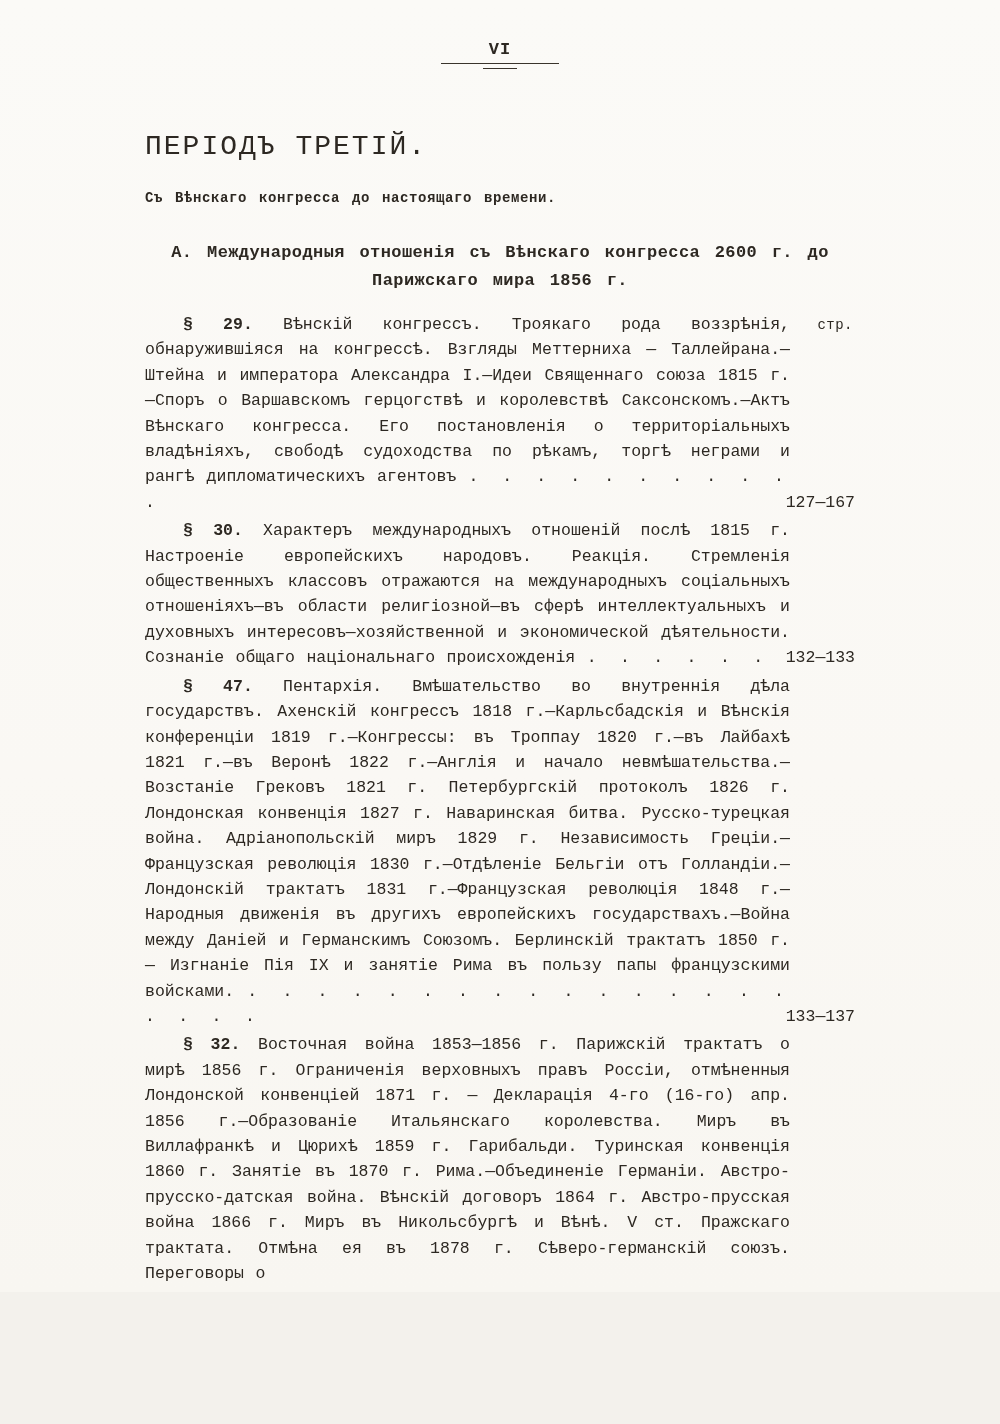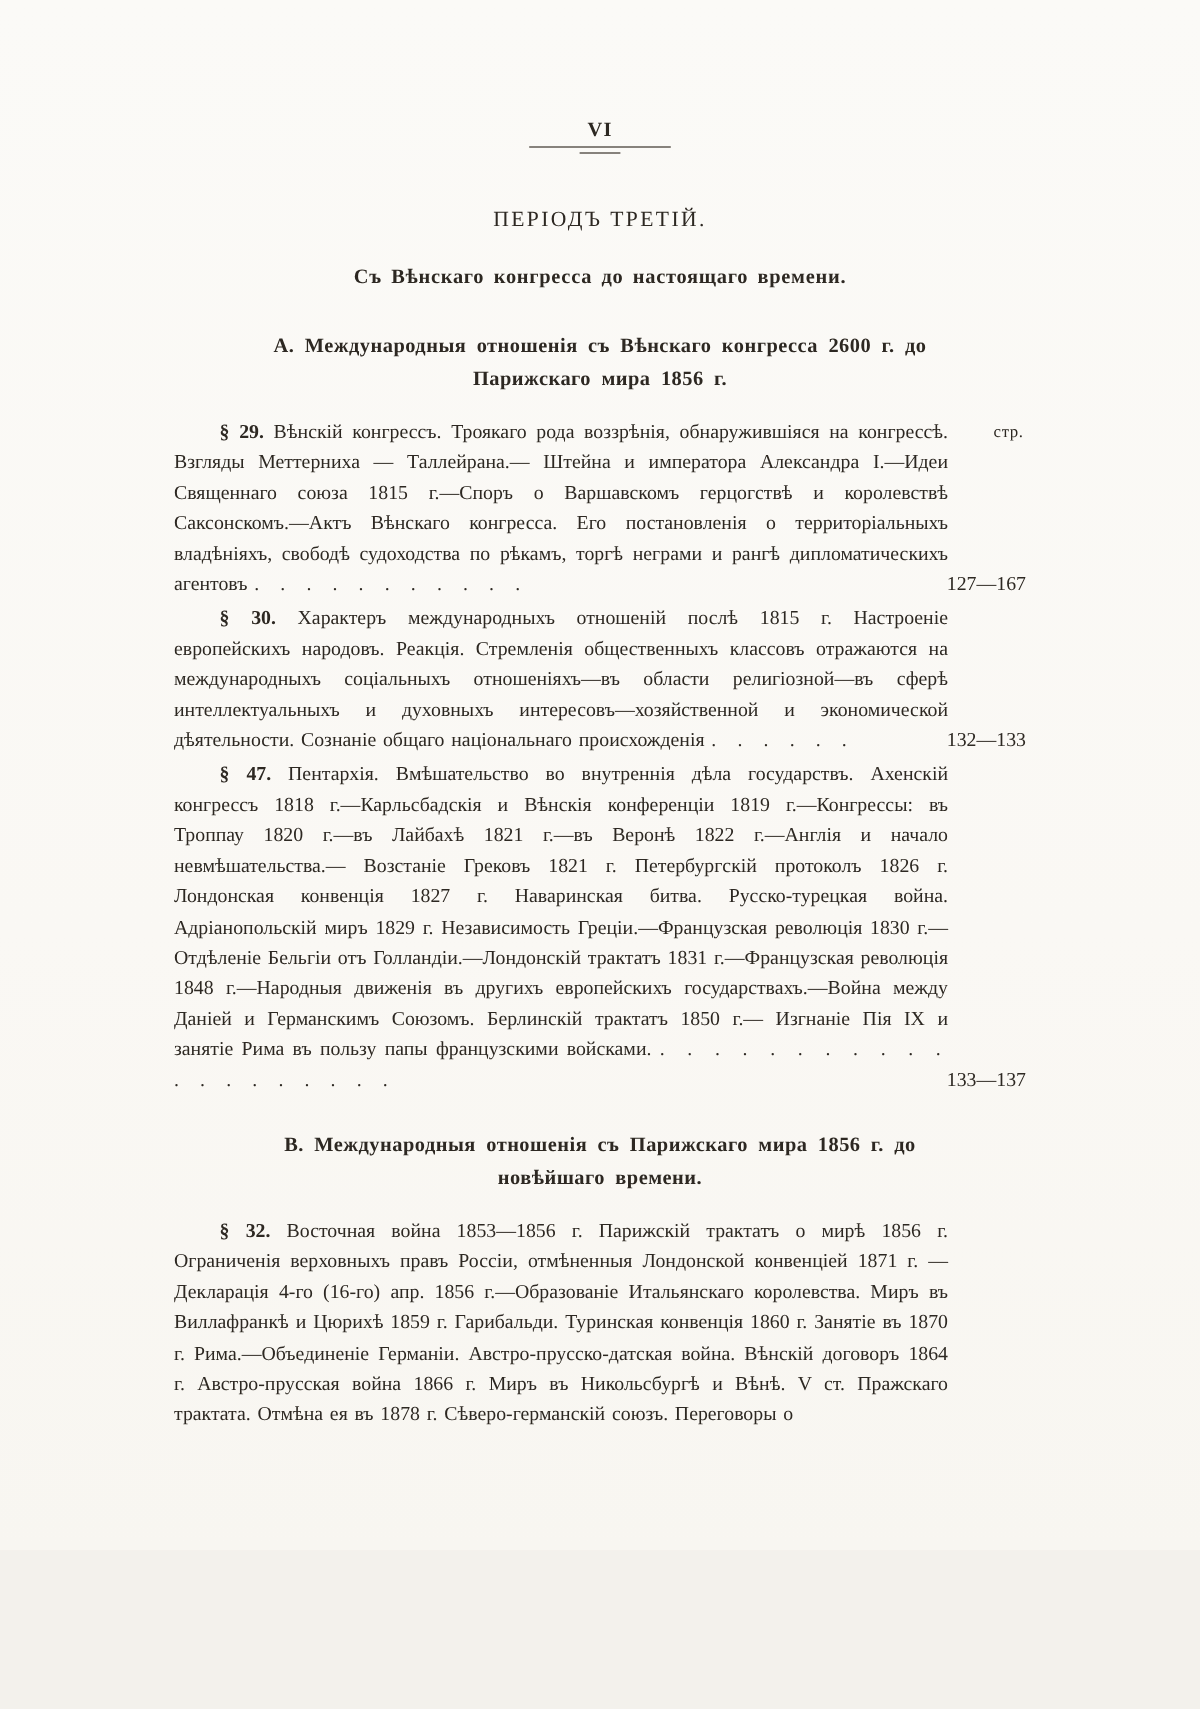--- a/index.html
+++ b/index.html
@@ -6,23 +6,23 @@
     margin: 0;
     padding: 0;
     background: #f3f1ec;
   }
   .page {
     position: relative;
     width: 1000px;
     height: 1292px;
     margin: 0 auto;
     box-sizing: border-box;
-    padding: 98px 145px 40px 145px;
+    padding: 40px 145px 40px 145px;
     background: linear-gradient(180deg, #fbfaf7 0%, #faf8f4 60%, #f8f6f1 100%);
-    font-family: Liberation Serif, serif;
+    font-family: Liberation Mono, monospace;
     color: #2d2822;
     overflow: hidden;
   }
   .folio {
     text-align: center;
     font-size: 17px;
     letter-spacing: 1px;
     font-weight: bold;
   }
   .folio-rule {
@@ -30,30 +30,28 @@
     height: 0;
     border-top: 1.5px solid #3a342c;
     margin: 4px auto 0 auto;
   }
   .folio-rule.short {
     width: 34px;
     margin-top: 4px;
     border-top-width: 1px;
   }
   .doc-title {
-    margin: 44px 0 0 0;
-    text-align: center;
-    font-size: 18px;
+    margin: 62px 0 0 0;
+    font-size: 28px;
     font-weight: normal;
     letter-spacing: 2px;
   }
   .doc-subtitle {
     margin: 28px 0 0 0;
-    text-align: center;
-    font-size: 17px;
+    font-size: 14px;
     font-weight: bold;
     letter-spacing: 0.6px;
     word-spacing: 3px;
   }
   .section-heading {
     margin: 33px 0 17px 0;
     text-align: center;
     font-size: 17px;
     font-weight: bold;
     line-height: 28px;
@@ -133,24 +131,20 @@
 
     <p class="entry">
       <span class="label">§ 47.</span>
       <span class="text">Пентархія. Вмѣшательство во внутреннія дѣла государствъ. Ахенскій конгрессъ 1818 г.—Карльсбадскія и Вѣнскія конференціи 1819 г.—Конгрессы: въ Троппау 1820 г.—въ Лайбахѣ 1821 г.—въ Веронѣ 1822 г.—Англія и начало невмѣшательства.— Возстаніе Грековъ 1821 г. Петербургскій протоколъ 1826 г. Лондонская конвенція 1827 г. Наваринская битва. Русско-турецкая война. Адріанопольскій миръ 1829 г. Независимость Греціи.—Французская революція 1830 г.—Отдѣленіе Бельгіи отъ Голландіи.—Лондонскій трактатъ 1831 г.—Французская революція 1848 г.—Народныя движенія въ другихъ европейскихъ государствахъ.—Война между Даніей и Германскимъ Союзомъ. Берлинскій трактатъ 1850 г.— Изгнаніе Пія IX и занятіе Рима въ пользу папы французскими войсками.</span>
       <span class="leader">. . . . . . . . . . . . . . . . . . . .</span>
       <span class="pages">133—137</span>
     </p>
   </section>
 
   <section class="section">
-    <h3 class="section-heading">
-      <span>В. Международныя отношенія съ Парижскаго мира 1856 г. до</span><br>
-      <span>новѣйшаго времени.</span>
-    </h3>
 
     <p class="entry">
       <span class="label">§ 32.</span>
       <span class="text">Восточная война 1853—1856 г. Парижскій трактатъ о мирѣ 1856 г. Ограниченія верховныхъ правъ Россіи, отмѣненныя Лондонской конвенціей 1871 г. — Декларація 4-го (16-го) апр. 1856 г.—Образованіе Итальянскаго королевства. Миръ въ Виллафранкѣ и Цюрихѣ 1859 г. Гарибальди. Туринская конвенція 1860 г. Занятіе въ 1870 г. Рима.—Объединеніе Германіи. Австро-прусско-датская война. Вѣнскій договоръ 1864 г. Австро-прусская война 1866 г. Миръ въ Никольсбургѣ и Вѣнѣ. V ст. Пражскаго трактата. Отмѣна ея въ 1878 г. Сѣверо-германскій союзъ. Переговоры о</span>
     </p>
   </section>
 
 </div>
 
 </body></html>

